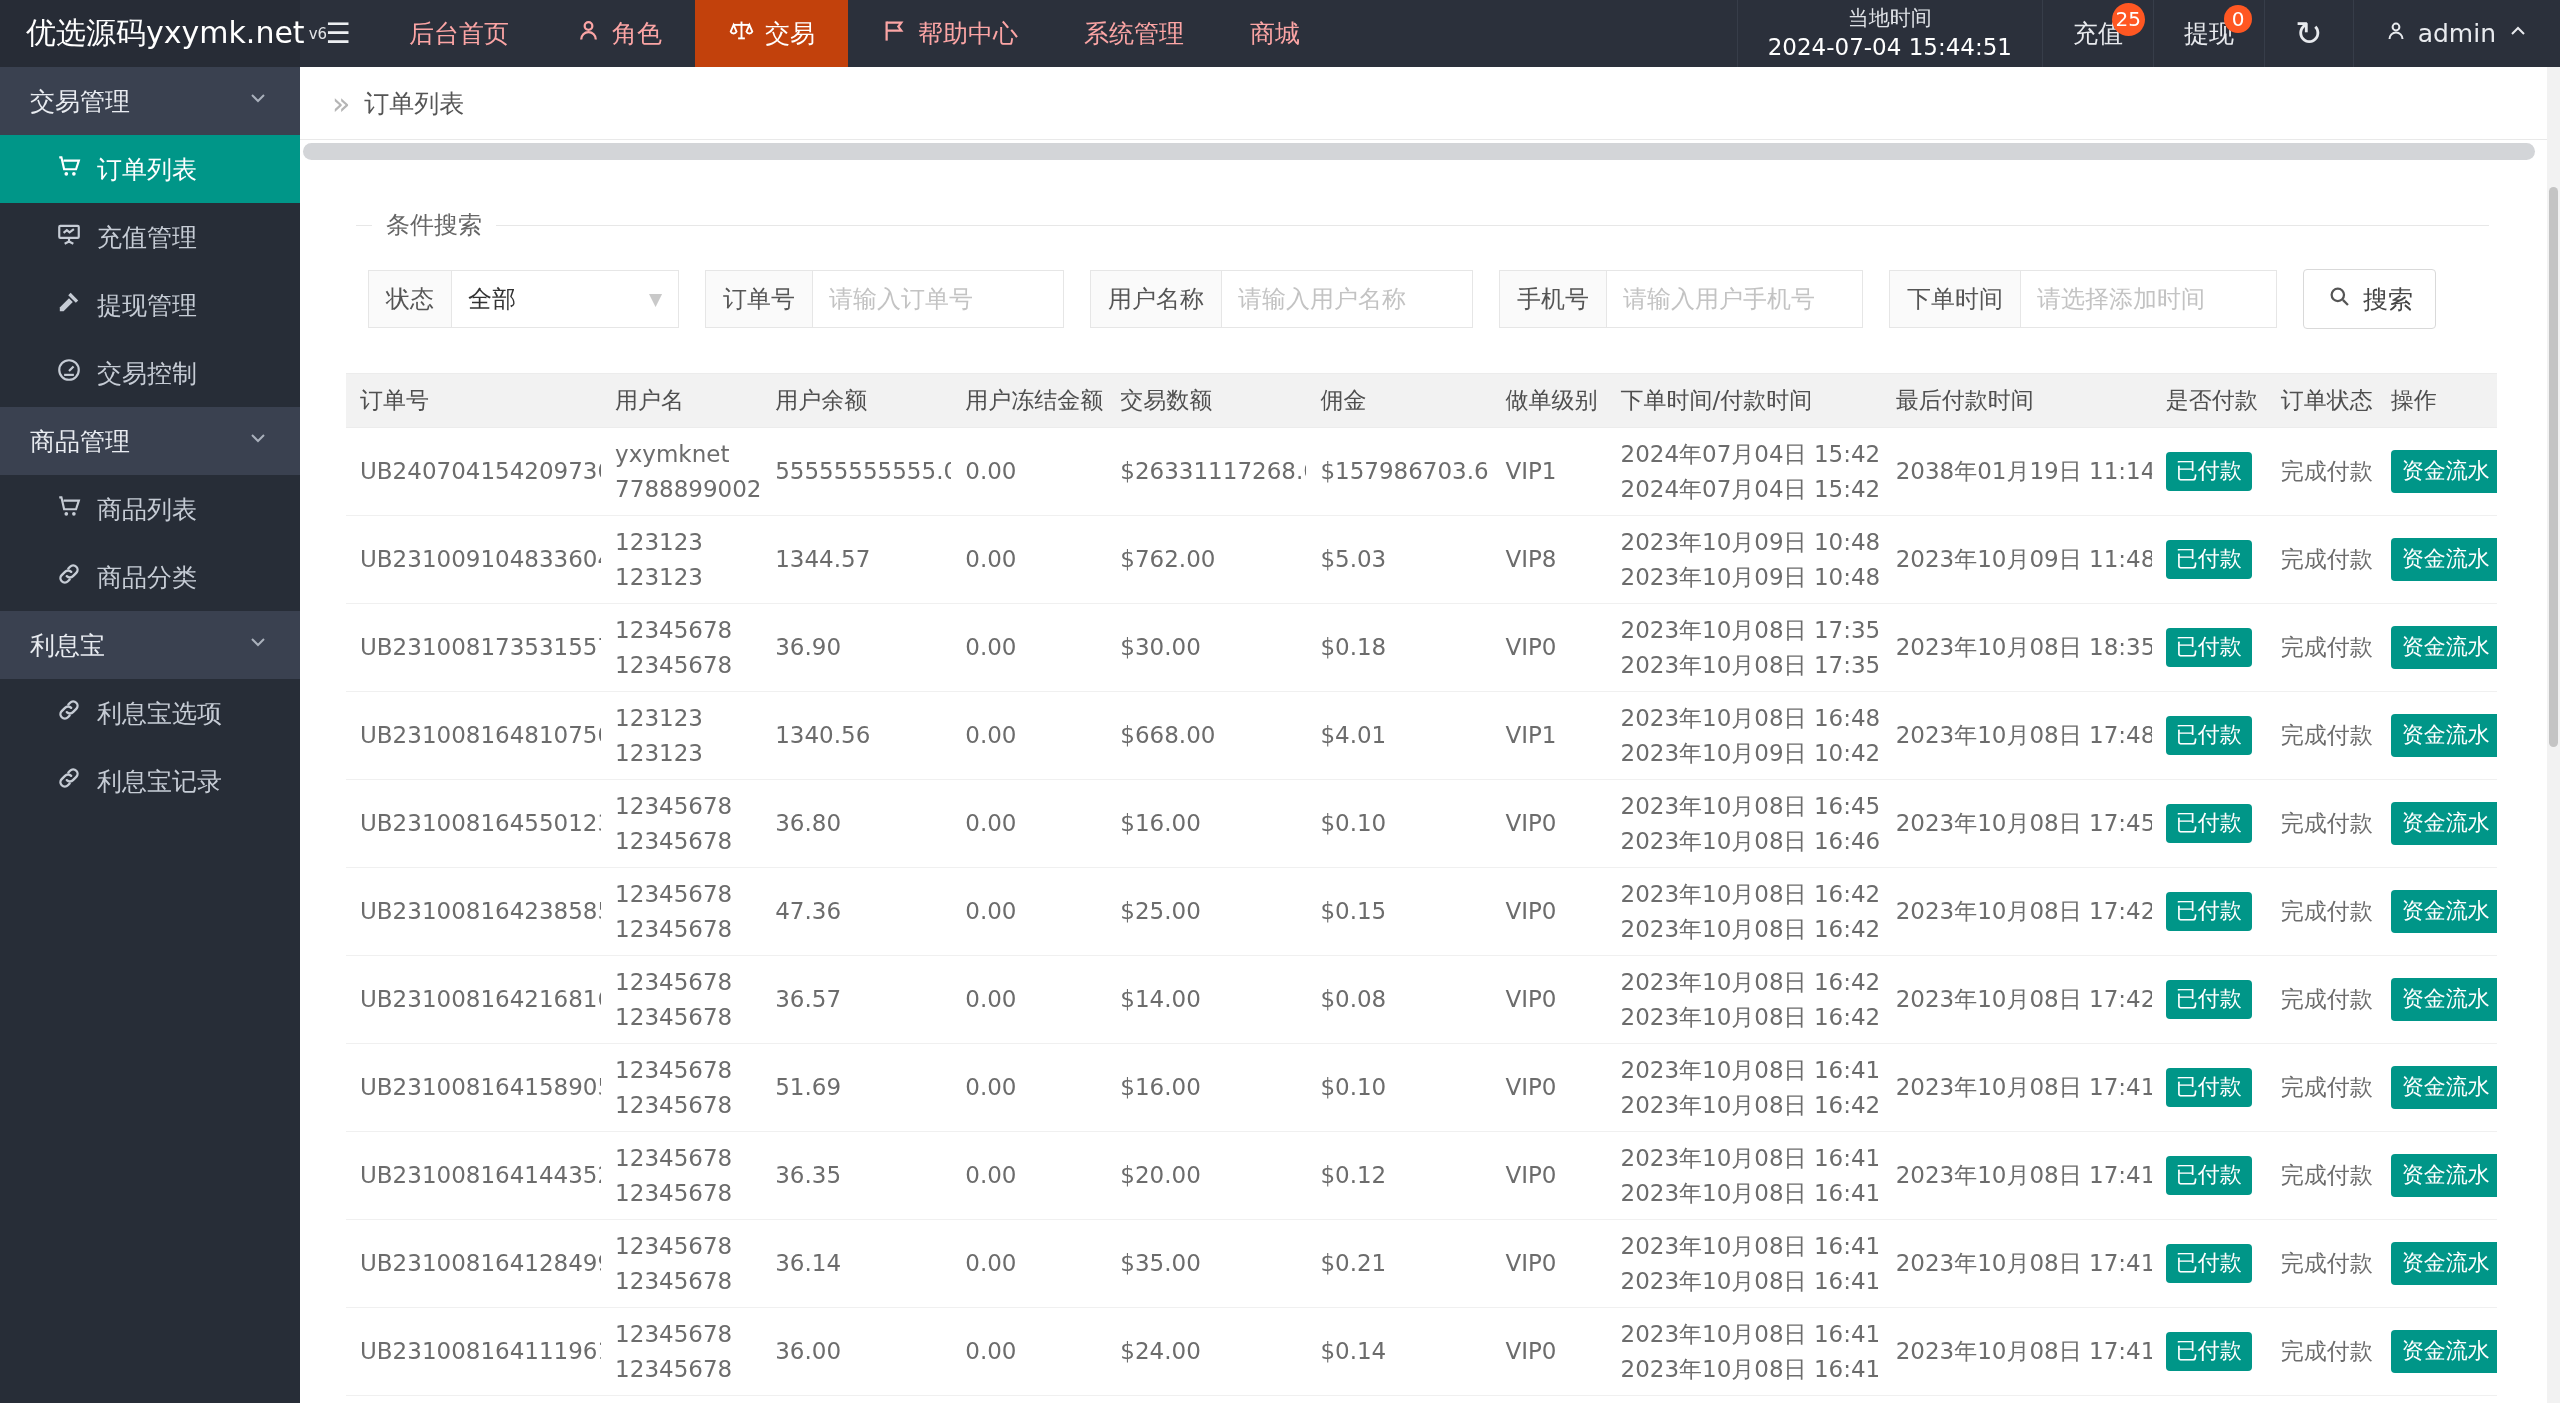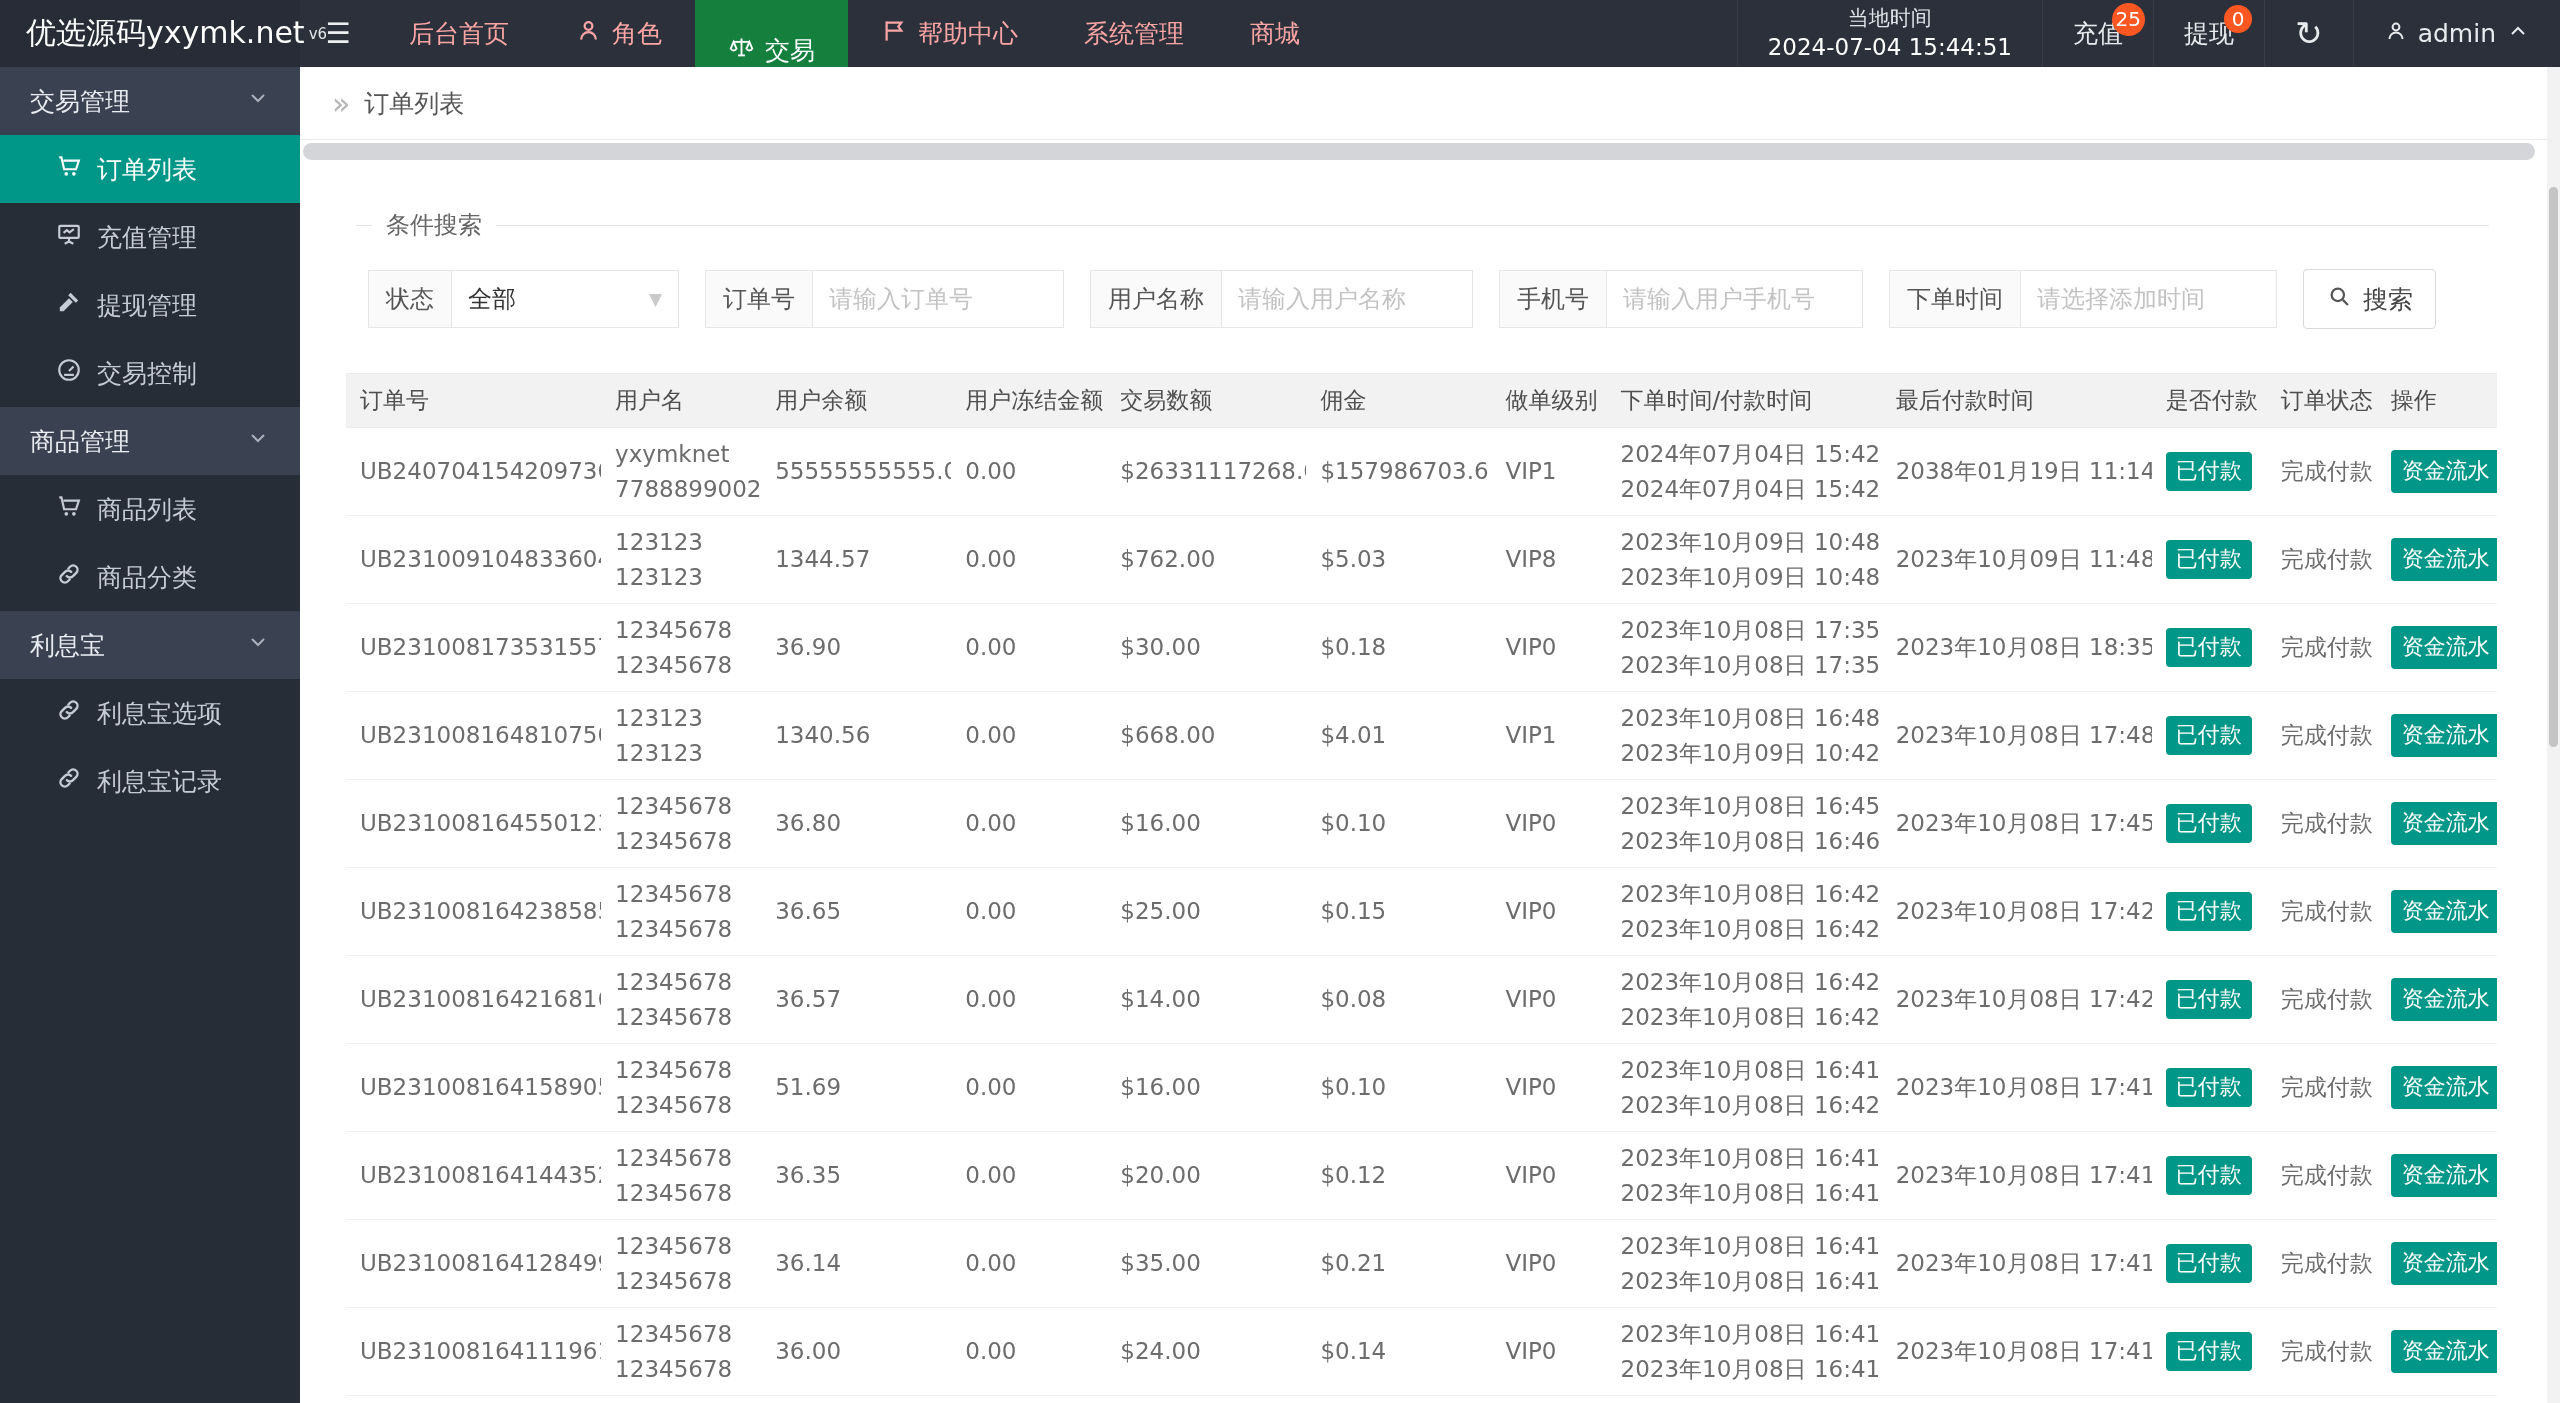--- a/index.html
+++ b/index.html
@@ -9,21 +9,21 @@
   
   .navbar { position:fixed; top:0; left:0; width:2560px; height:67px;
     background:#2b303b; display:flex; align-items:stretch; color:#e8eaee; z-index:20; }
   .logo { width:300px; background:#272c36; display:flex; align-items:center;
     padding-left:26px; font-size:30px; color:#fff; white-space:nowrap; }
   .logo sup { font-size:15px; margin-left:4px; color:#e3e5e8; }
   .hamburger { width:76px; display:flex; align-items:center; justify-content:center;
     font-size:28px; color:#eceef1; cursor:pointer; }
   .nav-item { display:flex; align-items:center; gap:10px; padding:0 33px;
     font-size:25px; color:#fca5a5; cursor:pointer; }
-  .nav-item.active { background:#15803d; color:#fff;align-items:flex-end; }
+  .nav-item.active { background:#c2410c; color:#fff; }
   .nav-item svg { width:27px; height:27px; }
   .nav-right { margin-left:auto; display:flex; align-items:stretch; }
   .time-block { display:flex; flex-direction:column; align-items:center; justify-content:center;
     padding:0 30px; line-height:1.35; border-left:1px solid #373d49; }
   .time-label { font-size:21px; color:#dfe2e7; }
   .time-value { font-size:23px; color:#fff; }
   .nav-cell { position:relative; display:flex; align-items:center; padding:16px 30px;
     font-size:25px; border-left:1px solid #373d49; cursor:pointer; }
   .count-badge { position:absolute; top:3px; right:8px; background:#ff5722; color:#fff;
     border-radius:17px; min-width:33px; height:33px; line-height:33px; text-align:center;
@@ -422,21 +422,21 @@
   <td><span class="badge">已付款</span></td>
   <td>完成付款</td>
   <td><button class="action-btn">资金流水</button></td>
 </tr>
 <tr>
   <td>UB2310081642385850</td>
   <td>
               <div>12345678</div>
               <div>12345678</div>
             </td>
-  <td>36.65</td>
+  <td>47.36</td>
   <td>0.00</td>
   <td>$25.00</td>
   <td>$0.15</td>
   <td>VIP0</td>
   <td>
               <div>2023年10月08日 16:42:38</div>
               <div>2023年10月08日 16:42:45</div>
             </td>
   <td>2023年10月08日 17:42:38</td>
   <td><span class="badge">已付款</span></td>

